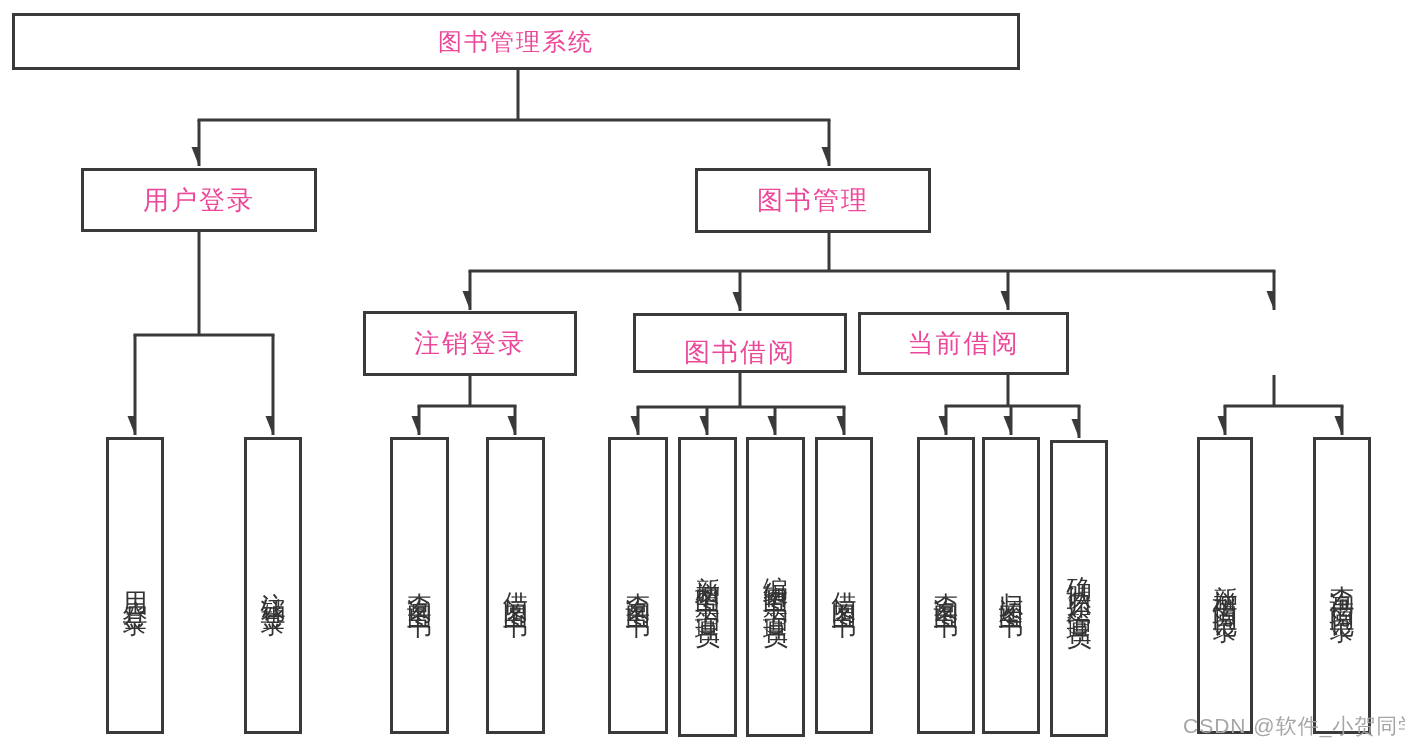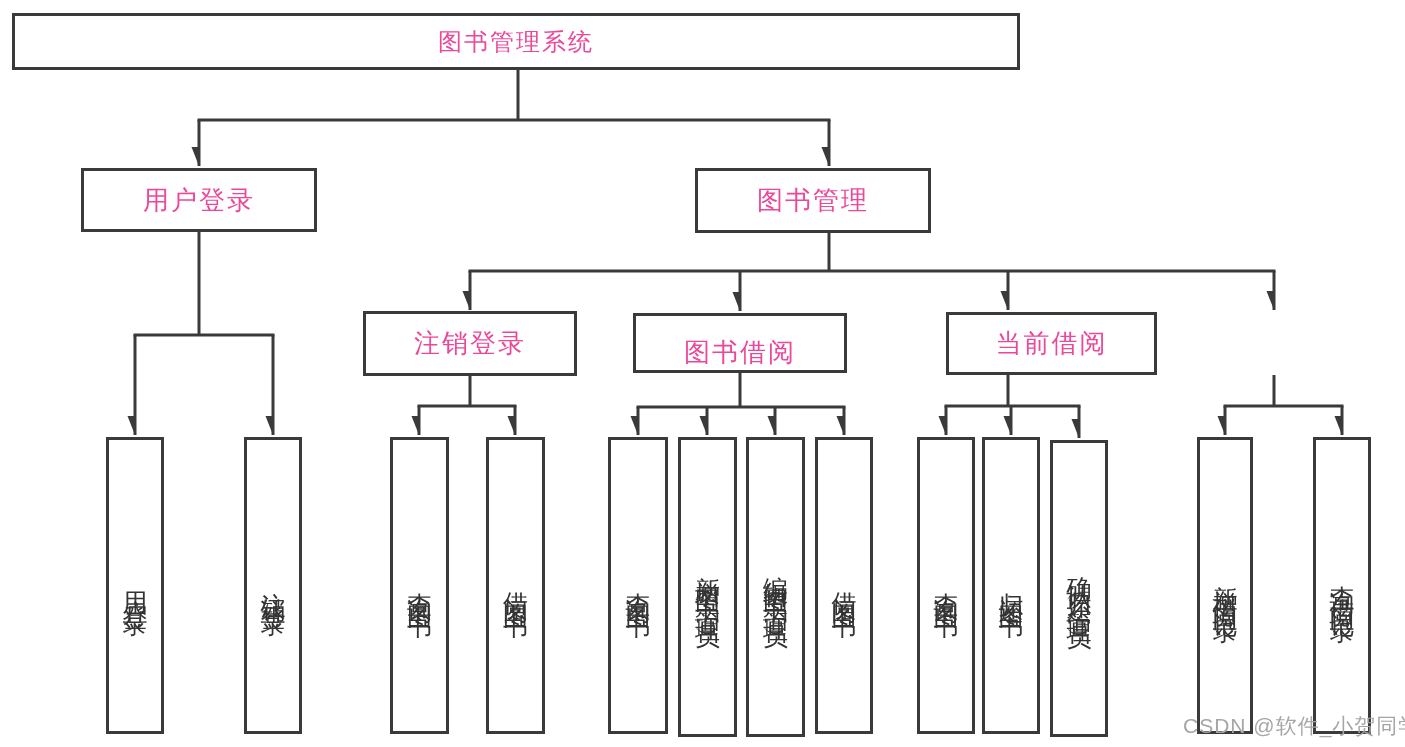--- a/index.html
+++ b/index.html
@@ -125,21 +125,21 @@
   <div class="hbox" style="left:695px; top:168px; width:236px; height:65px;">
     <span>图书管理</span>
   </div>
 
   <div class="hbox" style="left:363px; top:311px; width:214px; height:65px;">
     <span>注销登录</span>
   </div>
   <div class="hbox" style="left:633px; top:313px; width:214px; height:60px;align-items:flex-end;">
     <span>图书借阅</span>
   </div>
-  <div class="hbox" style="left:946px; top:312px; width:211px; height:63px;">
+  <div class="hbox" style="left:858px; top:312px; width:211px; height:63px;">
     <span>当前借阅</span>
   </div>
 
   <div class="vbox" style="left:106px; top:437px; width:58px; height:297px;">
     <span>用户登录</span>
   </div>
   <div class="vbox" style="left:244px; top:437px; width:58px; height:297px;">
     <span>注销登录</span>
   </div>
 

